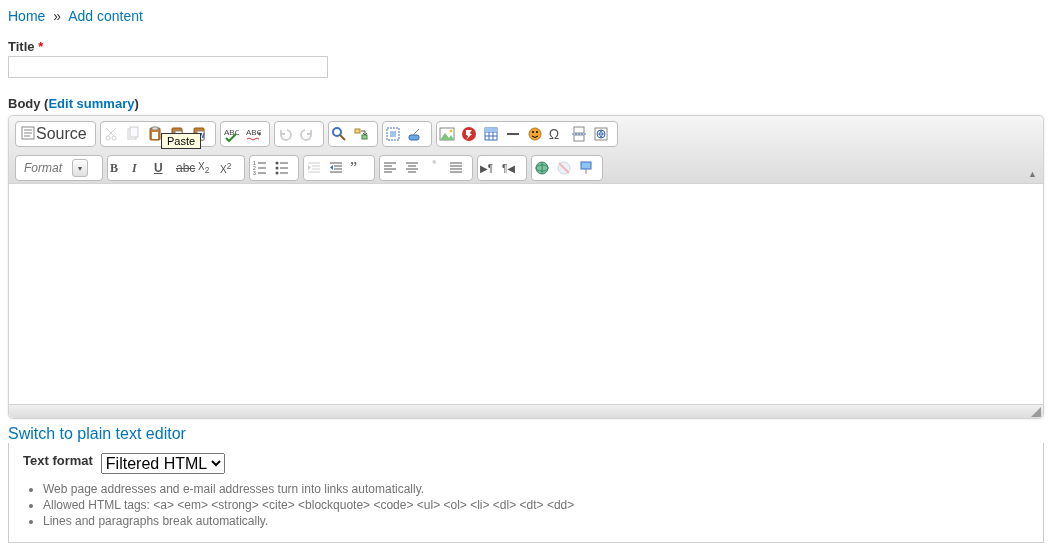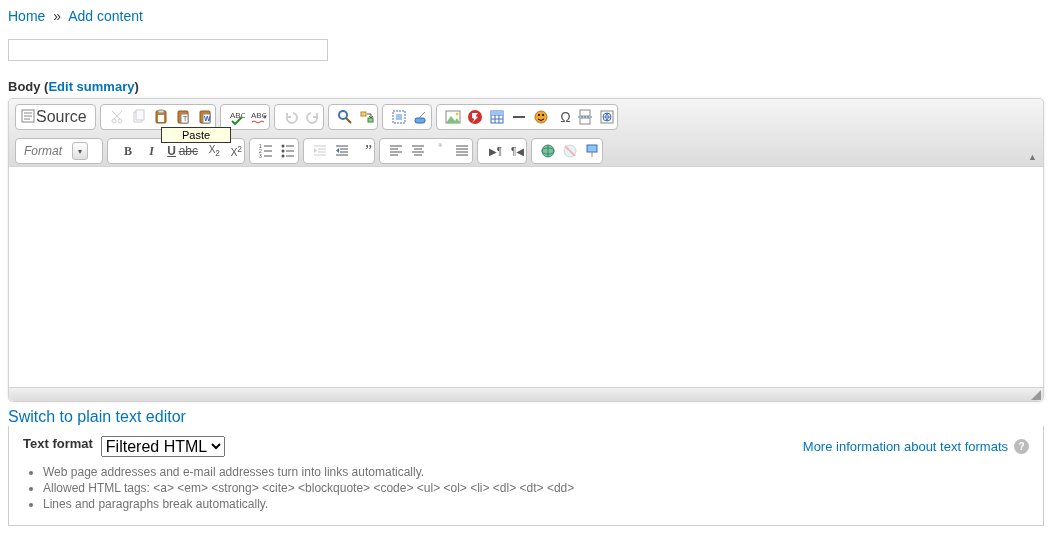--- a/index.html
+++ b/index.html
@@ -46,21 +46,21 @@
   display: inline-flex;
   align-items: center;
   background: #fff;
   border: 1px solid #bcbcbc;
   border-radius: 4px;
   padding: 2px;
   height: 26px;
 }
 .cke-btn {
   width: 22px; height: 16px;
-  display: inline-flex; align-items: center; justify-content: flex-end;
+  display: inline-flex; align-items: center; justify-content: flex-start;
   cursor: pointer;
   border-radius: 2px;
   font-size: 12px;
   color: #555;
 }
 .cke-btn.disabled { opacity: 0.35; cursor: default; }
 
 .cke-source {
   display: inline-flex; align-items: flex-start;
   font-size: 16px; color: #444;
@@ -81,25 +81,25 @@
   width: 16px; height: 18px;
   background: linear-gradient(#fefefe,#e0e0e0);
   border: 1px solid #bcbcbc; border-radius: 3px;
   display: inline-flex; align-items:center; justify-content:center;
   margin-right: 1px;
 }
 .combo-arrow::after { content: "▾"; font-size: 8px; color: #555; font-style: normal; }
 
 .tooltip {
   position: absolute;
-  top: 28px; left: 152px;
+  top: 17px; left: 152px;
   background: #ffffe1;
   border: 1px solid #333;
   font-size: 11px;
-  padding: 1px 20px;
+  padding: 1px 5px;
   z-index: 10;
   color: #000;
 }
 
 .collapser {
   position: absolute;
   right: 6px; bottom: 4px;
   font-size: 9px; color: #777;
   cursor: pointer;
 }
@@ -173,20 +173,23 @@
 </head>
 <body>
 
 <div class="breadcrumb">
   <a href="#">Home</a>
   <span class="sep">»</span>
   <a href="#">Add content</a>
 </div>
 
 <div class="form-item">
+  <label class="form-label">
+    <span>Title</span> <span class="req">*</span>
+  </label>
   <input type="text" class="form-text" value="" style="">
 </div>
 
 <div class="form-label body-label">
   <span>Body</span> (<a href="#">Edit summary</a>)
 </div>
 
 <div class="cke">
   <div class="cke-top">
 
@@ -521,23 +524,19 @@
 </div>
 
 <div class="format-box">
   <div class="format-row">
     <div class="format-left">
       <label>Text format</label>
       <select class="format-select">
         <option>Filtered HTML</option>
       </select>
     </div>
-    <div class="format-right">
-      <a href="#">More information about text formats</a>
-      <span class="help-icon">?</span>
-    </div>
   </div>
   <ul class="tips">
     <li>Web page addresses and e-mail addresses turn into links automatically.</li>
     <li>Allowed HTML tags: &lt;a&gt; &lt;em&gt; &lt;strong&gt; &lt;cite&gt; &lt;blockquote&gt; &lt;code&gt; &lt;ul&gt; &lt;ol&gt; &lt;li&gt; &lt;dl&gt; &lt;dt&gt; &lt;dd&gt;</li>
     <li>Lines and paragraphs break automatically.</li>
   </ul>
 </div>
 
 </body></html>

